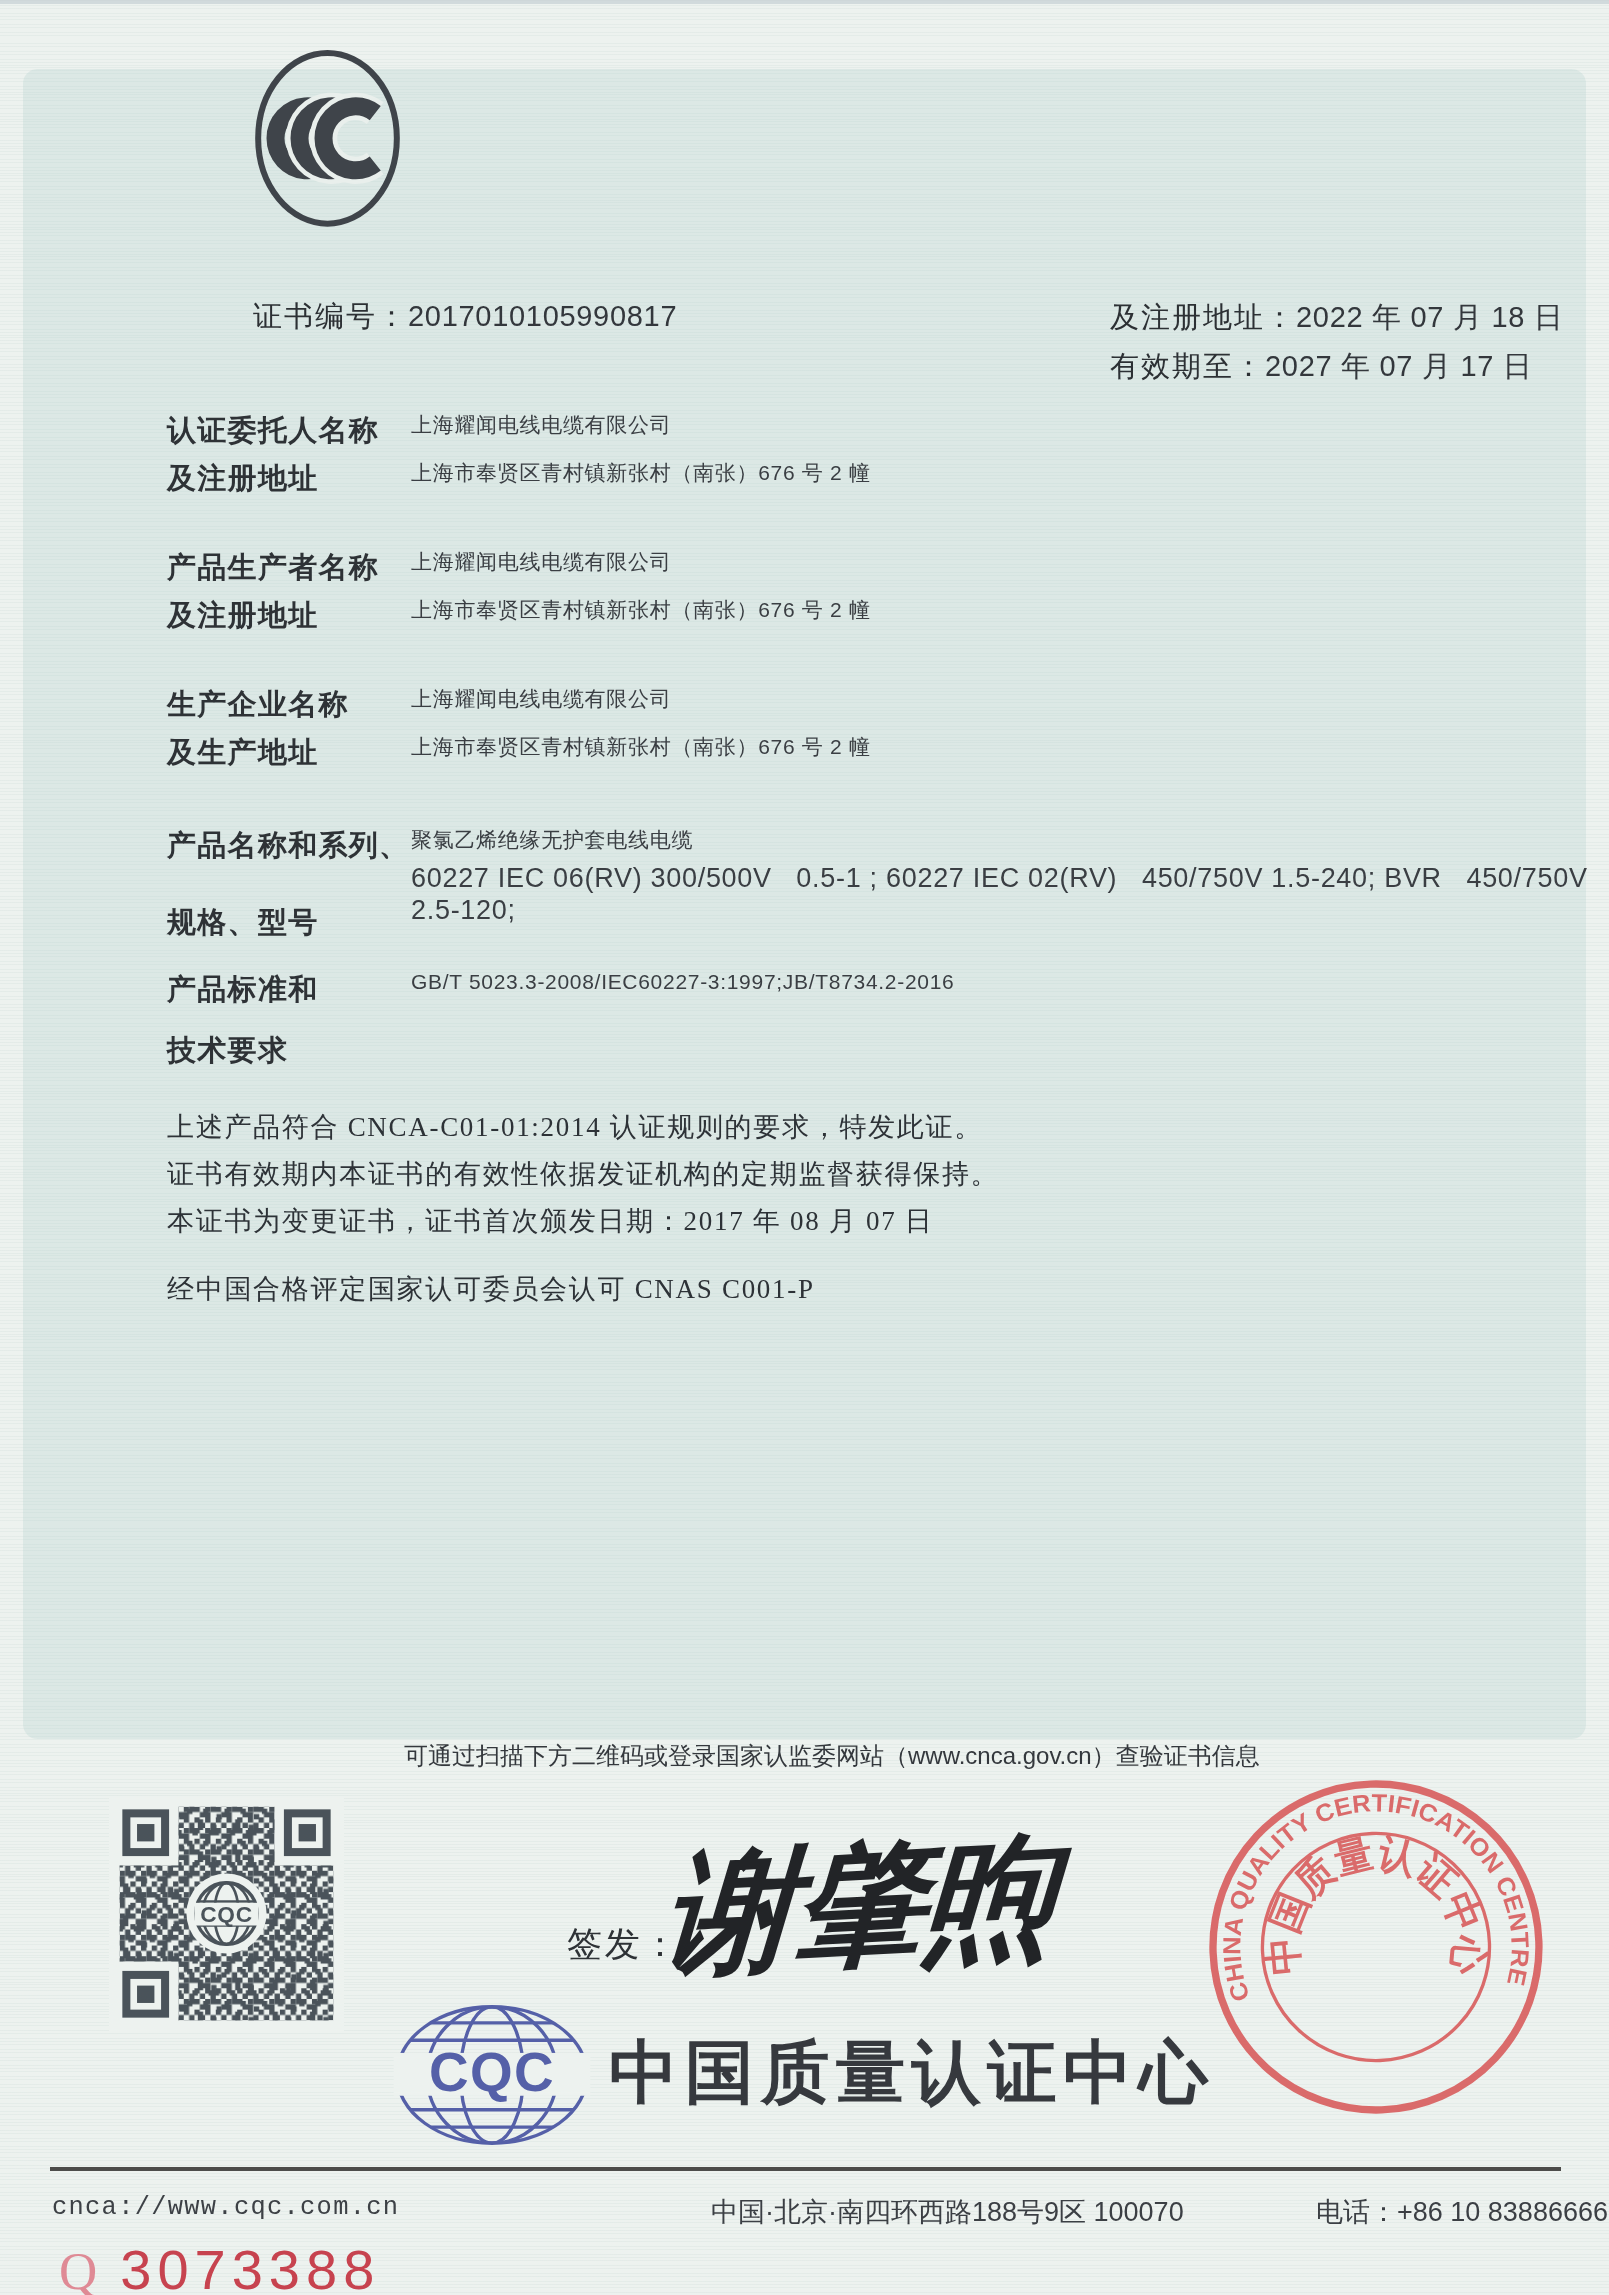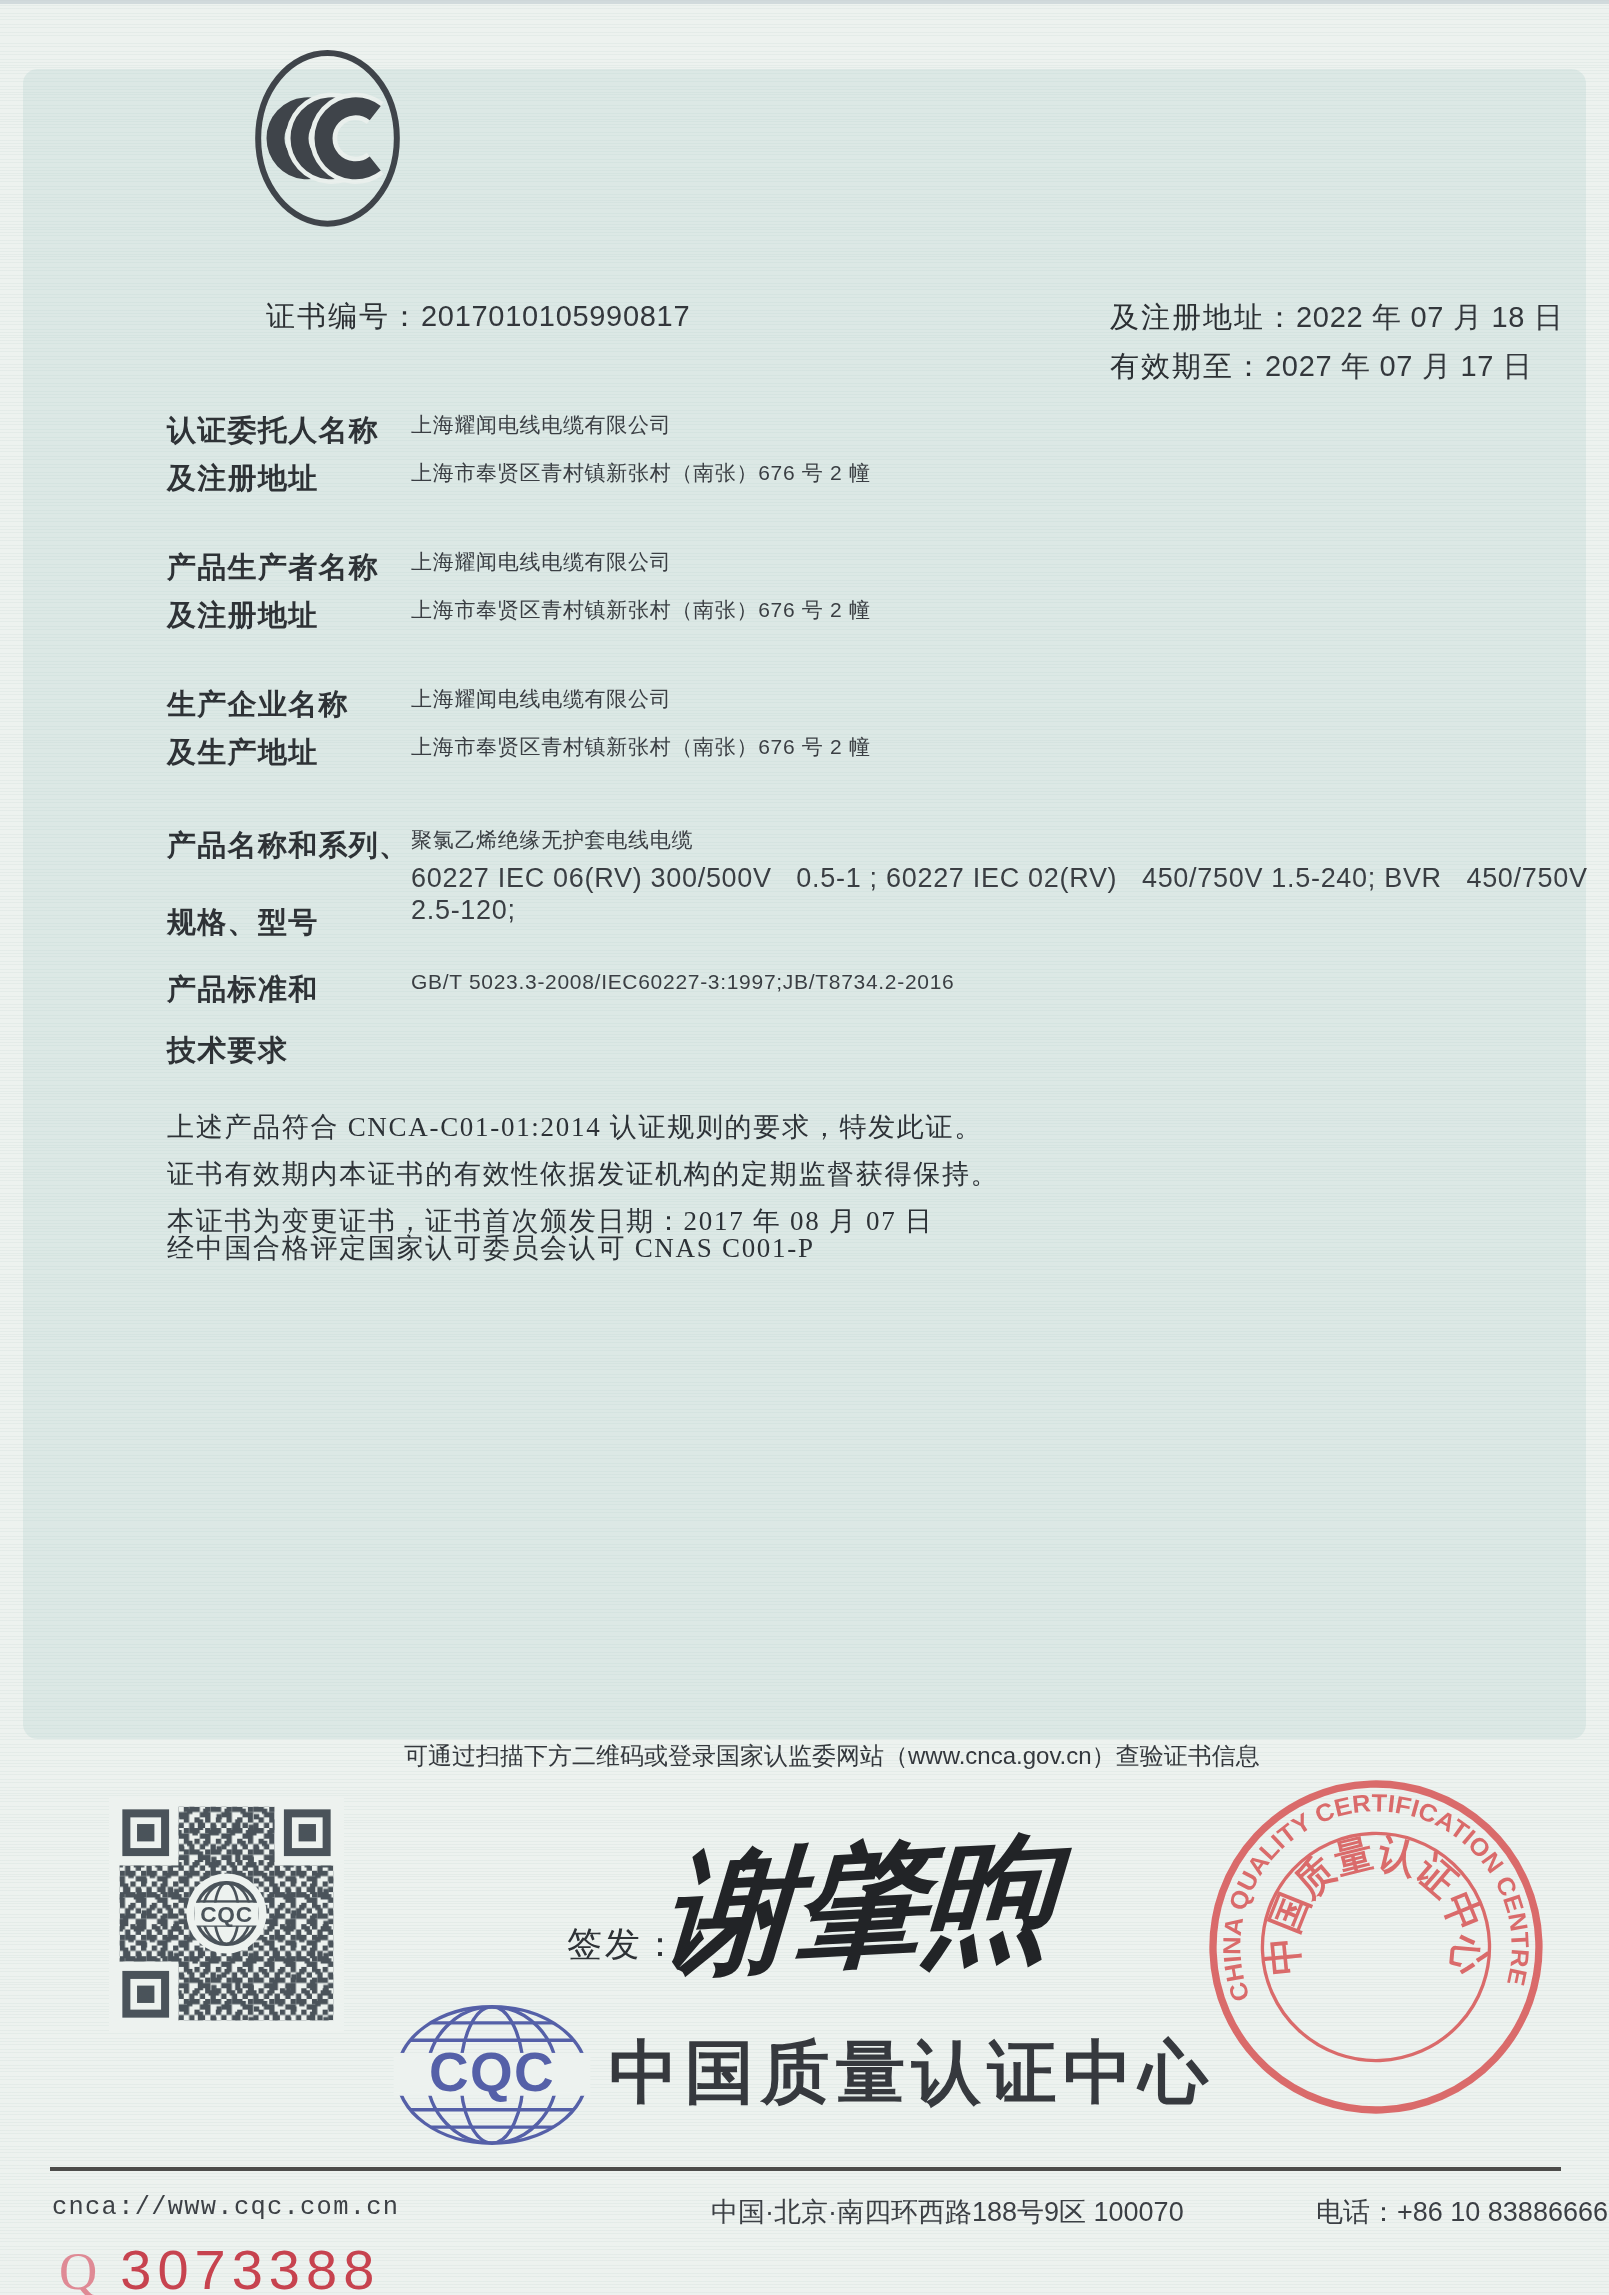--- a/index.html
+++ b/index.html
@@ -52,21 +52,21 @@
   <svg class="abs" style="left:244px;top:47px;" width="167" height="180" viewBox="0 0 250 270">
     <ellipse cx="125" cy="137" rx="104" ry="128" fill="none" stroke="#3f444a" stroke-width="9"></ellipse>
     <path d="M 124.6 99.2 A 48 48 0 1 0 124.6 174.8" fill="none" stroke="#3f444a" stroke-width="27"></path>
     <path d="M 160.6 99.2 A 48 48 0 1 0 160.6 174.8" fill="none" stroke="#e9efec" stroke-width="41"></path>
     <path d="M 160.6 99.2 A 48 48 0 1 0 160.6 174.8" fill="none" stroke="#3f444a" stroke-width="27"></path>
     <path d="M 196.6 99.2 A 48 48 0 1 0 196.6 174.8" fill="none" stroke="#e9efec" stroke-width="41"></path>
     <path d="M 196.6 99.2 A 48 48 0 1 0 196.6 174.8" fill="none" stroke="#3f444a" stroke-width="27"></path>
   </svg>
 
 
-  <div class="abs" style="left:253px;top:297px;margin-left:13px;">
+  <div class="abs" style="left:253px;top:297px;">
     <span class="kai meta-label">证书编号：</span><span class="meta-value">2017010105990817</span>
   </div>
 
   <div class="abs" style="left:1110px;top:298px;">
     <span class="kai meta-label">及注册地址：</span><span class="meta-value">2022 年 07 月 18 日</span>
   </div>
   <div class="abs" style="left:1110px;top:347px;">
     <span class="kai meta-label">有效期至：</span><span class="meta-value">2027 年 07 月 17 日</span>
   </div>
 
@@ -91,21 +91,21 @@
   <div class="abs fvalue pre" style="left:411px;top:863px;font-size:27px;">60227 IEC 06(RV) 300/500V   0.5-1 ; 60227 IEC 02(RV)   450/750V 1.5-240; BVR   450/750V</div>
   <div class="abs fvalue" style="left:411px;top:895px;font-size:27px;">2.5-120;</div>
 
   <div class="abs flabel" style="left:167px;top:970px;">产品标准和</div>
   <div class="abs flabel" style="left:167px;top:1031px;">技术要求</div>
   <div class="abs fvalue" style="left:411px;top:970px;">GB/T 5023.3-2008/IEC60227-3:1997;JB/T8734.2-2016</div>
 
   <div class="abs stmt" style="left:167px;top:1109px;">上述产品符合 CNCA-C01-01:2014 认证规则的要求，特发此证。</div>
   <div class="abs stmt" style="left:167px;top:1156px;">证书有效期内本证书的有效性依据发证机构的定期监督获得保持。</div>
   <div class="abs stmt" style="left:167px;top:1203px;">本证书为变更证书，证书首次颁发日期：2017 年 08 月 07 日</div>
-  <div class="abs stmt" style="left:167px;top:1230px;">经中国合格评定国家认可委员会认可 CNAS C001-P</div>
+  <div class="abs stmt" style="left:167px;top:1271px;">经中国合格评定国家认可委员会认可 CNAS C001-P</div>
 
   <div class="abs note" style="left:404px;top:1740px;width:828px;">可通过扫描下方二维码或登录国家认监委网站（www.cnca.gov.cn）查验证书信息</div>
 
   <svg class="abs" style="left:109px;top:1796px;" width="235" height="235" viewBox="0 0 352 352">
     <defs>
       <pattern id="qn1" width="32" height="32" patternUnits="userSpaceOnUse">
         <g fill="#4a535a">
           <rect x="0" y="0" width="8" height="8"></rect>
             <rect x="16" y="0" width="8" height="8"></rect>
           <rect x="8" y="8" width="8" height="8"></rect>

